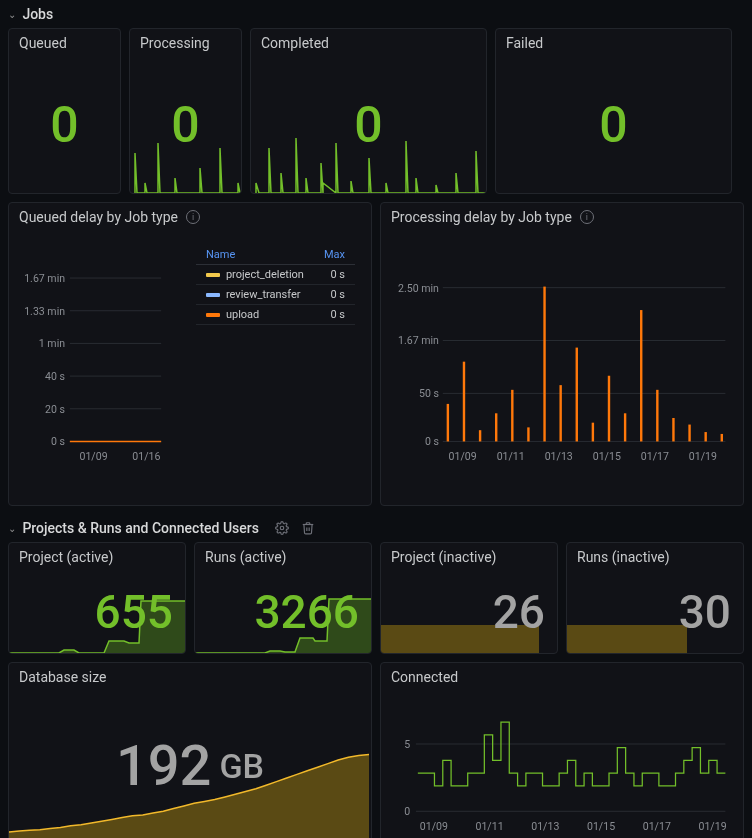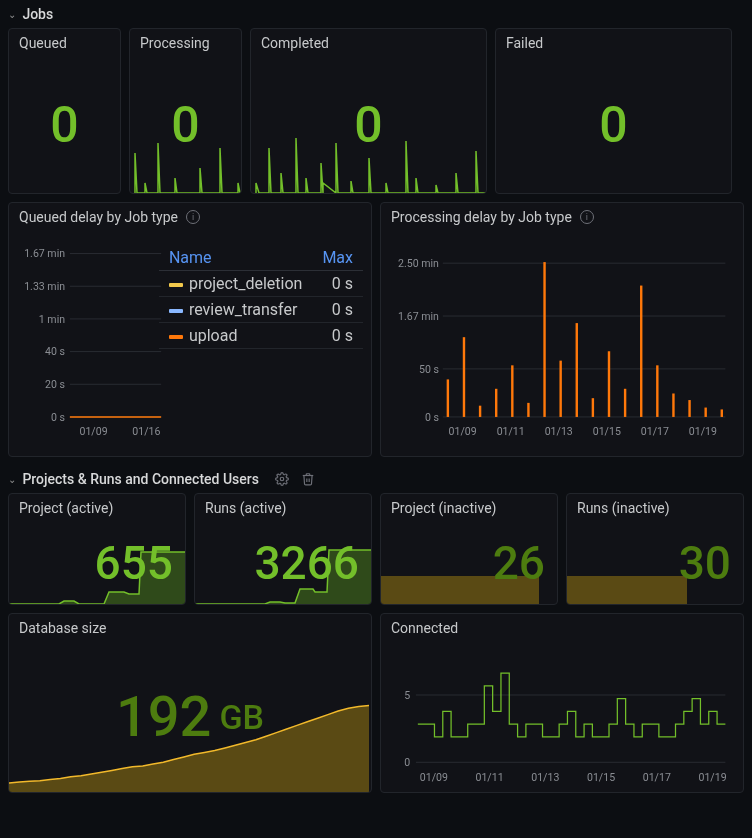--- a/index.html
+++ b/index.html
@@ -66,42 +66,42 @@
     flex: 1;
     display: flex;
     align-items: center;
     justify-content: center;
     font-size: 50px;
     font-weight: 500;
     position: relative;
     z-index: 2;
   }
   .green { color: #73bf2a; }
-  .orange { color: #4d7c0f; }
+  .orange { color: #a3a3a3; }
   .spark {
     position: absolute;
     bottom: 0; left: 0; right: 0;
     height: 60px;
     z-index: 1;
   }
   
   .jobs-panel { height: 166px; }
   .jp1 { width: 113px; }
   .jp2 { width: 113px; }
   .jp3 { width: 237px; }
   .jp4 { width: 237px; }
 
   
-  .delay-panel { height: 255px; flex: 1; }
+  .delay-panel { height: 304px; flex: 1; }
   .chart-body { flex: 1; position: relative; padding: 4px 8px 8px 8px; }
 
   .legend-table {
     position: absolute;
-    top: 14px; right: 8px;
-    font-size: 16px;
+    top: 14px; right: 16px;
+    font-size: 11px;
     border-collapse: collapse;
   }
   .legend-table th {
     color: #5794f2;
     font-weight: 400;
     text-align: left;
     padding: 3px 10px;
     border-bottom: 1px solid #2c2f36;
   }
   .legend-table th:last-child { text-align: right; }

